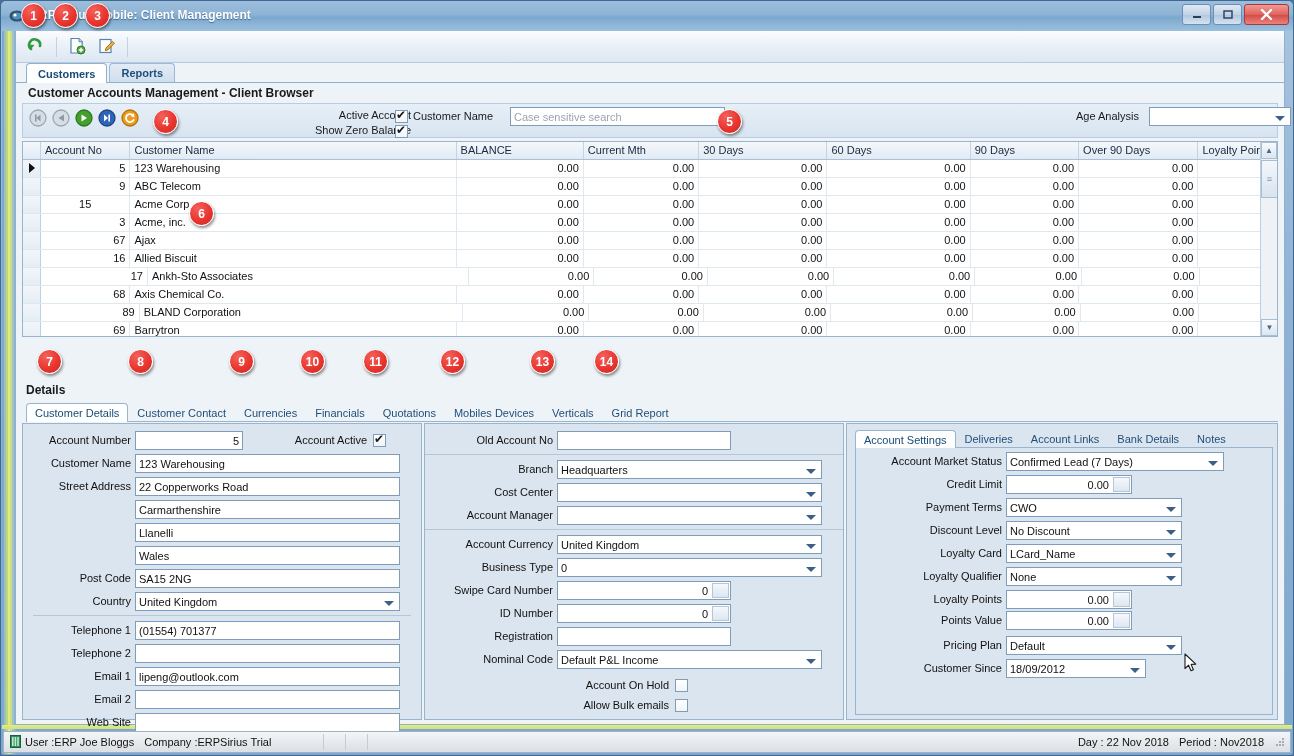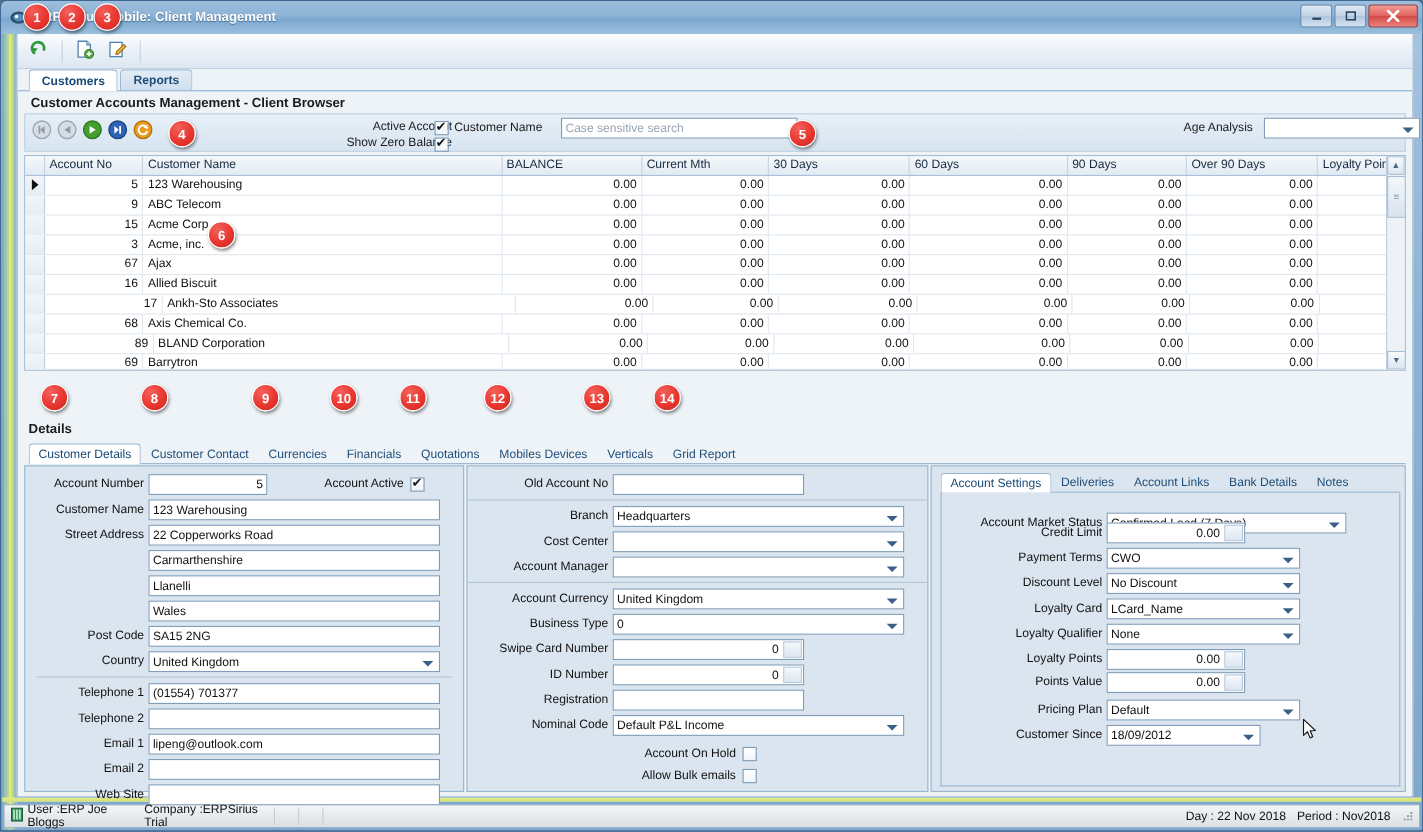--- a/index.html
+++ b/index.html
@@ -446,21 +446,21 @@
             <div class="gc num" style="width: 128px;">0.00</div>
             <div class="gc num" style="width: 116px;">0.00</div>
             <div class="gc num" style="width: 129px;">0.00</div>
             <div class="gc num" style="width: 144px;">0.00</div>
             <div class="gc num" style="width: 109px;">0.00</div>
             <div class="gc num" style="width: 120px;">0.00</div>
             <div class="gc num" style="width: 79px;">0</div>
           </div>
           <div class="grow">
             <div class="gc ind" style="width: 18px;"></div>
-            <div class="gc num" style="width: 90px;">15</div>
+            <div class="gc num" style="width: 90px; text-align: center;">15</div>
             <div class="gc" style="width: 328px;">Acme Corp</div>
             <div class="gc num" style="width: 128px;">0.00</div>
             <div class="gc num" style="width: 116px;">0.00</div>
             <div class="gc num" style="width: 129px;">0.00</div>
             <div class="gc num" style="width: 144px;">0.00</div>
             <div class="gc num" style="width: 109px;">0.00</div>
             <div class="gc num" style="width: 120px;">0.00</div>
             <div class="gc num" style="width: 79px;">0</div>
           </div>
           <div class="grow">
@@ -694,21 +694,21 @@
       <div class="panel p-right">
         <div class="rtabs">
           <div class="rtab active">Account Settings</div>
           <div class="rtab">Deliveries</div>
           <div class="rtab">Account Links</div>
           <div class="rtab">Bank Details</div>
           <div class="rtab">Notes</div>
         </div>
 
         <div class="rbody">
-          <div class="frow" style="left:0; top:17px;">
+          <div class="frow" style="left:0; top:3px;">
             <span class="flabel" style="width:146px;">Account Market Status</span>
             <span class="combo" style="width:218px; margin-left:4px;">Confirmed Lead (7 Days)</span>
           </div>
           <div class="frow" style="left:0; top:26px;">
             <span class="flabel" style="width:146px;">Credit Limit</span>
             <span class="spinbox" style="width:126px; margin-left:4px;">
               <span>0.00</span>
               <span class="btn"></span>
             </span>
           </div>
@@ -750,21 +750,21 @@
             <span class="flabel" style="width:146px;">Customer Since</span>
             <span class="combo" style="width:140px; margin-left:4px;">18/09/2012</span>
           </div>
         </div>
       </div>
 
     </div>
   </div>
 
   <div class="statusbar">
-    <div class="sb-cell" style="width:246px;">
+    <div class="sb-cell" style="width:320px;">
       <span>
         <svg width="11" height="13" viewBox="0 0 11 13">
           <rect x="0.5" y="0.5" width="10" height="12" fill="#2e8f5a" stroke="#1b5c39"></rect>
           <rect x="2" y="2" width="1.6" height="9" fill="#bfe8cf"></rect>
           <rect x="4.6" y="2" width="1.6" height="9" fill="#bfe8cf"></rect>
           <rect x="7.2" y="2" width="1.6" height="9" fill="#bfe8cf"></rect>
         </svg>
       </span>
       <span>User :ERP Joe Bloggs</span>
       <span style="margin-left:6px;">Company :ERPSirius Trial</span>

